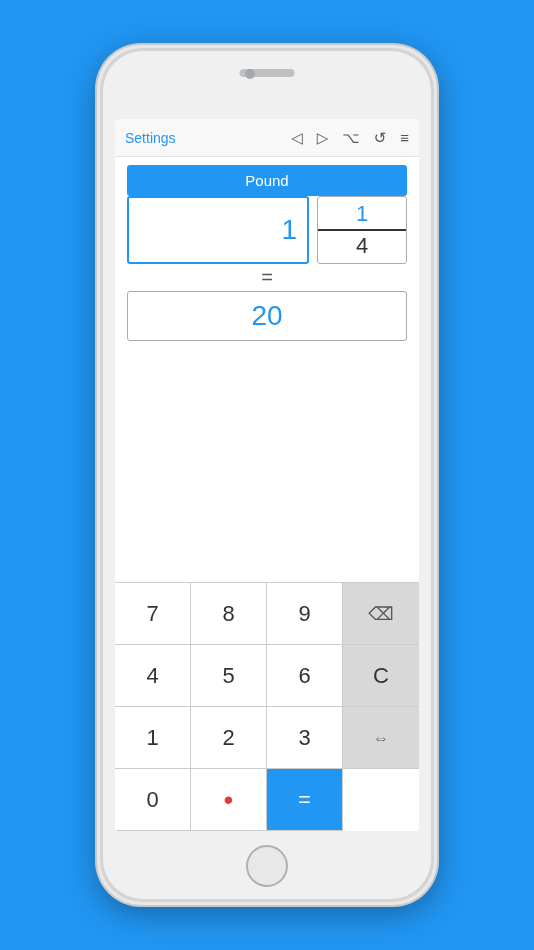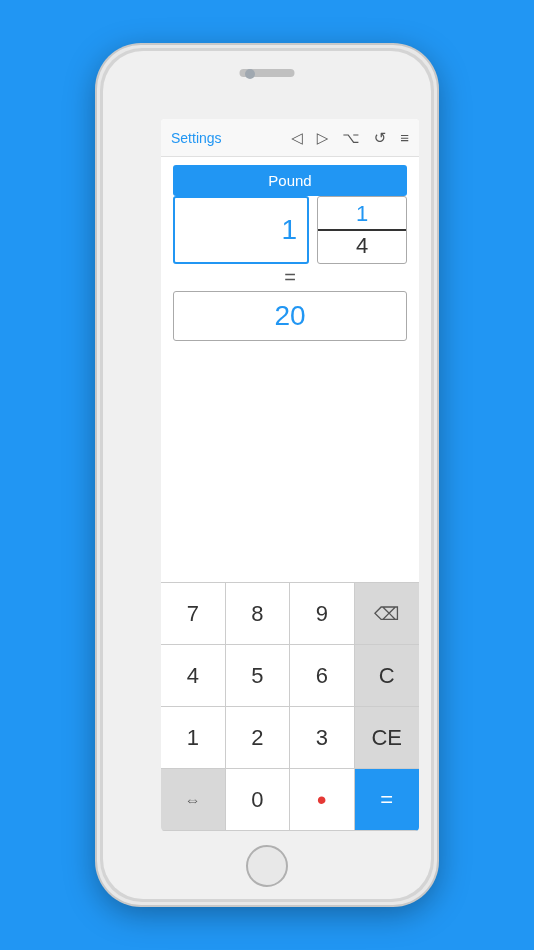--- a/index.html
+++ b/index.html
@@ -86,21 +86,20 @@
       position: absolute;
       top: 68px;
       left: 12px;
       right: 12px;
       bottom: 68px;
       background: white;
       border-radius: 4px;
       overflow: hidden;
       display: flex;
       flex-direction: column;
-      margin-left: 46px;
     }
 
     
     .nav-bar {
       display: flex;
       align-items: center;
       padding: 6px 10px;
       border-bottom: 1px solid #e0e0e0;
       background: #f8f8f8;
       min-height: 38px;
@@ -317,21 +316,20 @@
             <div class="key">8</div>
             <div class="key">9</div>
             <div class="key gray key-backspace">⌫</div>
             <div class="key">4</div>
             <div class="key">5</div>
             <div class="key">6</div>
             <div class="key gray">C</div>
             <div class="key">1</div>
             <div class="key">2</div>
             <div class="key">3</div>
-            <div class="key gray">CE</div>
             <div class="key gray key-swap">⇔</div>
             <div class="key">0</div>
             <div class="key dot-key">•</div>
             <div class="key blue">=</div>
           </div>
 
       </div>
     </div>
   </div>
 </div>

